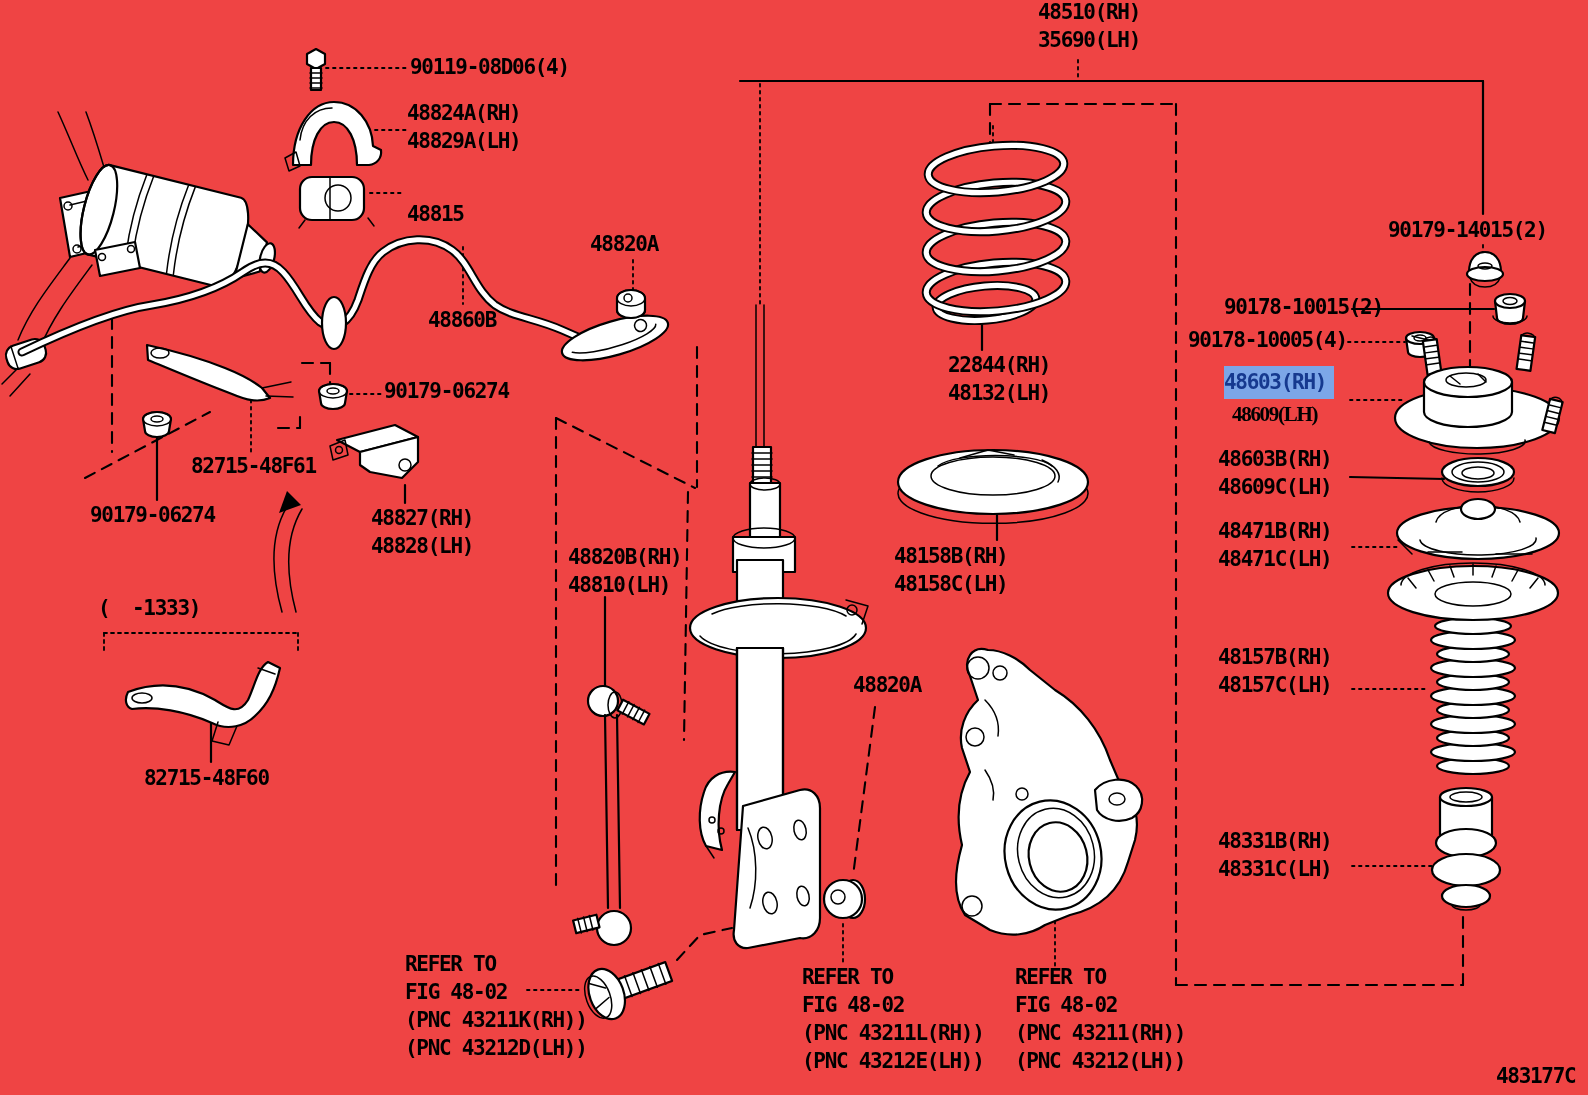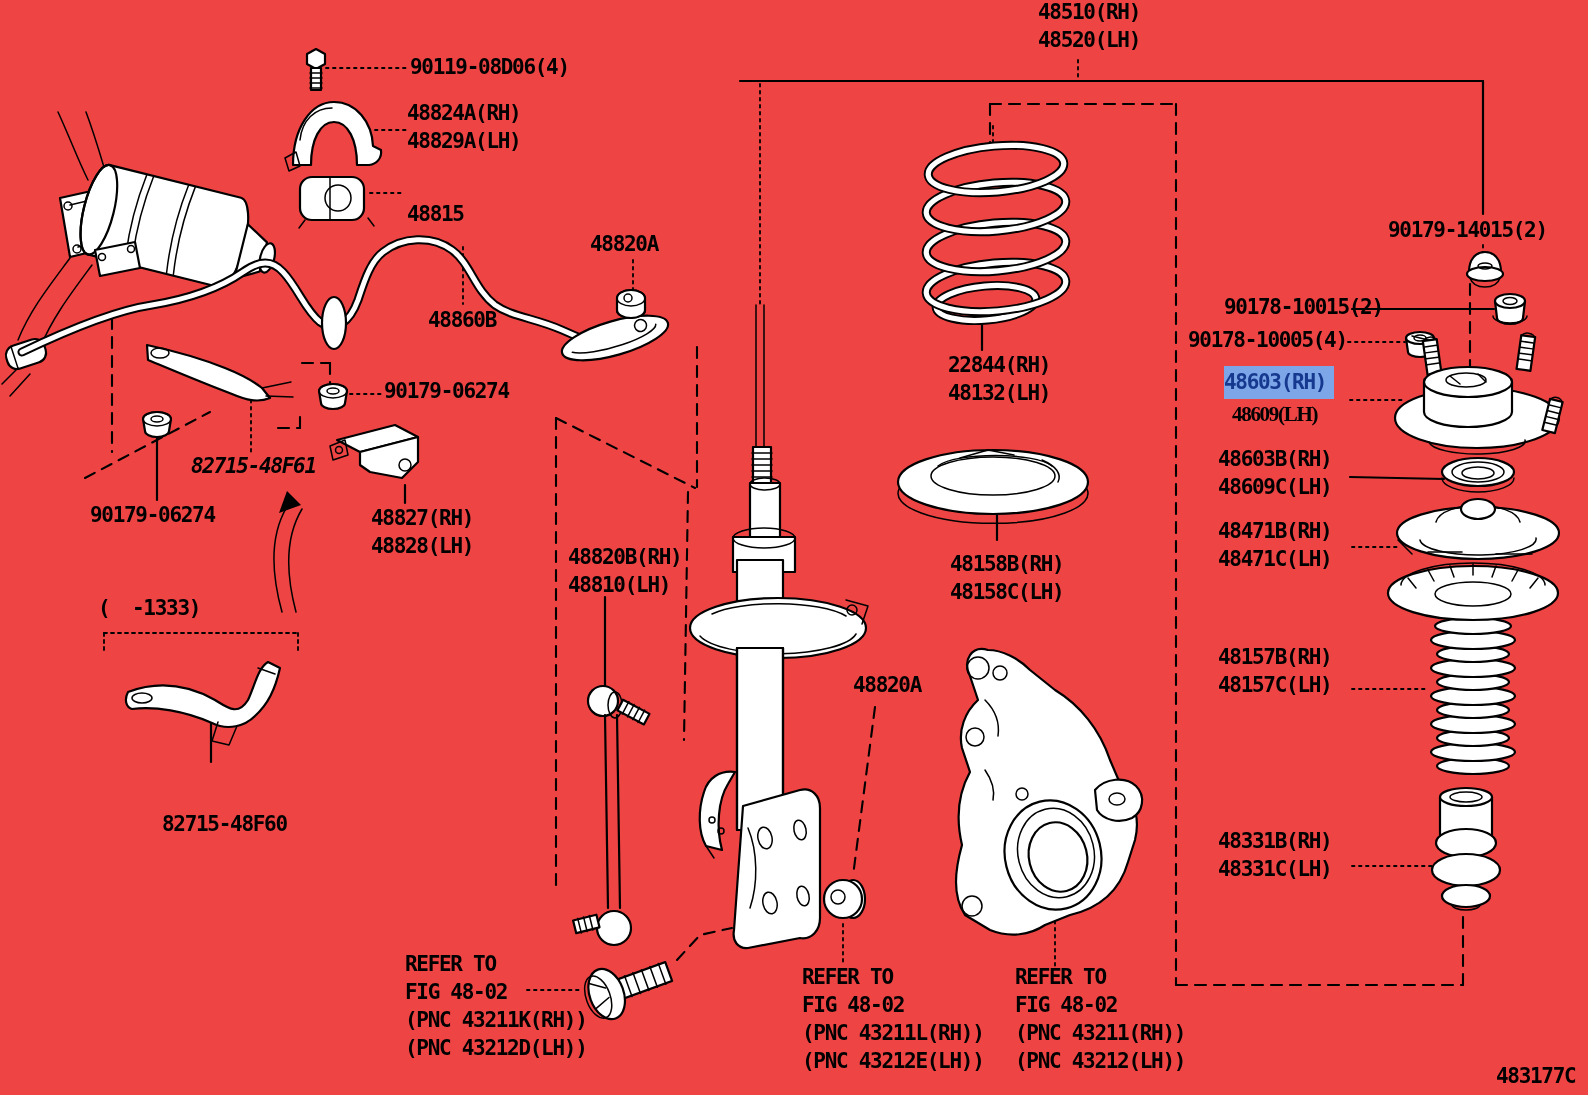--- a/index.html
+++ b/index.html
@@ -387,36 +387,36 @@
     <ellipse class="fw" cx="1466" cy="797" rx="26" ry="9"></ellipse>
     <ellipse class="thin" cx="1466" cy="797" rx="16" ry="5"></ellipse>
     <ellipse class="fw" cx="1466" cy="843" rx="30" ry="14"></ellipse>
     <ellipse class="fw" cx="1466" cy="870" rx="34" ry="16"></ellipse>
     <ellipse class="fw" cx="1466" cy="896" rx="24" ry="11"></ellipse>
     <path class="thin" d="M1452,905 a14,5 0 0 0 28,0"></path>
   </g>
 </svg>
 
 <div id="labels">
-      <div class="lbl" style="left: 1034px; top: -2px; width: 110px; text-align: center;"><div>48510(RH)</div><div>48520(LH)</div></div>
+      <div class="lbl" style="left: 1034px; top: -2px; width: 110px; text-align: center;"><div>48510(RH)</div><div>35690(LH)</div></div>
       <div class="lbl" style="left: 410px; top: 53px; text-align: right;"><div>90119-08D06(4)</div></div>
       <div class="lbl" style="left: 407px; top: 99px;"><div>48824A(RH)</div><div>48829A(LH)</div></div>
       <div class="lbl" style="left: 407px; top: 175px; margin-top: 25px;"><div>48815</div></div>
       <div class="lbl" style="left: 590px; top: 230px;"><div>48820A</div></div>
       <div class="lbl" style="left: 428px; top: 306px;"><div>48860B</div></div>
       <div class="lbl" style="left: 384px; top: 377px;"><div>90179-06274</div></div>
-      <div class="lbl" style="left: 191px; top: 452px; font-style: italic;"><div>82715-48F61</div></div>
+      <div class="lbl" style="left: 191px; top: 452px;"><div>82715-48F61</div></div>
       <div class="lbl" style="left: 90px; top: 501px;"><div>90179-06274</div></div>
       <div class="lbl" style="left: 371px; top: 504px;"><div>48827(RH)</div><div>48828(LH)</div></div>
       <div class="lbl" style="left: 98px; top: 594px;"><div>(  -1333)</div></div>
-      <div class="lbl" style="left: 162px; top: 764px; margin-top: 46px;"><div>82715-48F60</div></div>
+      <div class="lbl" style="left: 144px; top: 764px;"><div>82715-48F60</div></div>
       <div class="lbl" style="left: 568px; top: 543px;"><div>48820B(RH)</div><div>48810(LH)</div></div>
       <div class="lbl" style="left: 853px; top: 671px;"><div>48820A</div></div>
       <div class="lbl" style="left: 948px; top: 351px;"><div>22844(RH)</div><div>48132(LH)</div></div>
-      <div class="lbl" style="left: 950px; top: 542px; margin-top: 8px;"><div>48158B(RH)</div><div>48158C(LH)</div></div>
+      <div class="lbl" style="left: 894px; top: 542px;"><div>48158B(RH)</div><div>48158C(LH)</div></div>
       <div class="lbl" style="left: 1388px; top: 216px;"><div>90179-14015(2)</div></div>
       <div class="lbl" style="left: 1224px; top: 293px; text-align: right;"><div>90178-10015(2)</div></div>
       <div class="lbl" style="left: 1188px; top: 326px;"><div>90178-10005(4)</div></div>
       <div class="lbl hl" style="left: 1224px; top: 366px;"><div>48603(RH)</div></div>
       <div class="lbl" style="left: 1232px; top: 400px; font-family: Liberation Serif, serif;"><div>48609(LH)</div></div>
       <div class="lbl" style="left: 1218px; top: 445px;"><div>48603B(RH)</div><div>48609C(LH)</div></div>
       <div class="lbl" style="left: 1218px; top: 517px;"><div>48471B(RH)</div><div>48471C(LH)</div></div>
       <div class="lbl" style="left: 1218px; top: 643px;"><div>48157B(RH)</div><div>48157C(LH)</div></div>
       <div class="lbl" style="left: 1218px; top: 827px;"><div>48331B(RH)</div><div>48331C(LH)</div></div>
       <div class="lbl" style="left: 405px; top: 950px;"><div>REFER TO</div><div>FIG 48-02</div><div>(PNC 43211K(RH))</div><div>(PNC 43212D(LH))</div></div>

